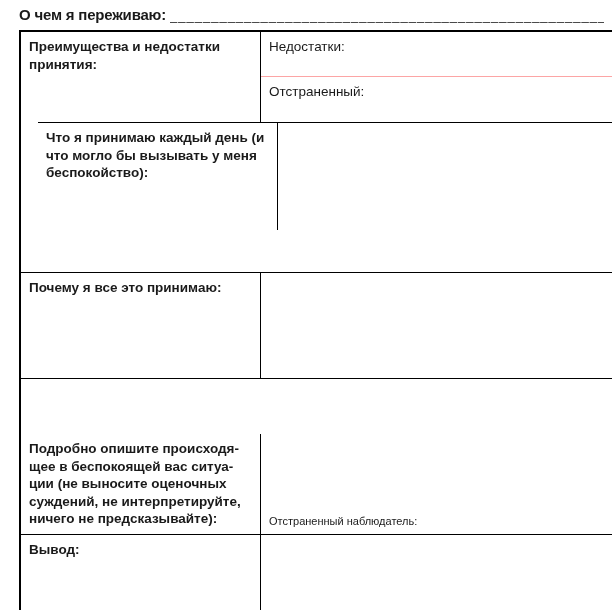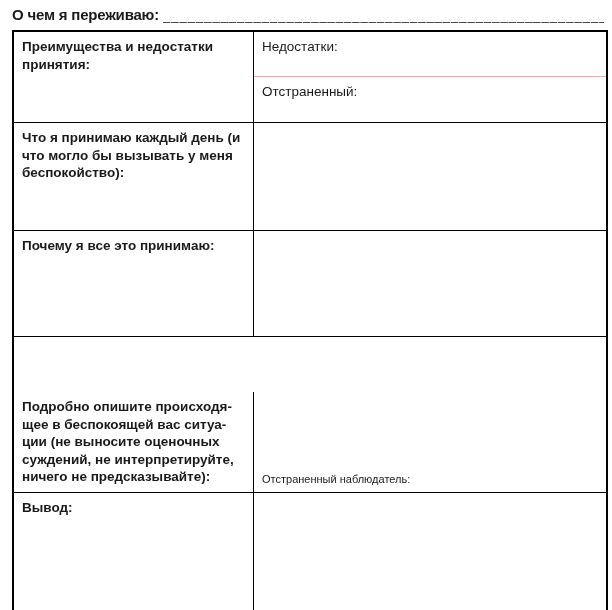--- a/index.html
+++ b/index.html
@@ -6,21 +6,21 @@
   html, body {
     width: 612px;
     background: #ffffff;
     font-family: "Liberation Sans", "DejaVu Sans", sans-serif;
     color: #1a1a1a;
   }
   .page {
     width: 612px;
     height: 610px;
     background: #ffffff;
-    padding: 6px 8px 8px 12px;
+    padding: 6px 8px 8px 19px;
   }
   .title-row {
     display: flex;
     align-items: baseline;
     height: 22px;
     overflow: hidden;
   }
   .title {
     font-size: 15px;
     font-weight: bold;
@@ -72,22 +72,22 @@
     padding: 6px 8px;
     font-size: 13.5px;
     line-height: 1.3;
   }
   .sub-cell.top {
     height: 45px;
     border-bottom: 1px solid #fca5a5;
   }
   .sub-cell.bottom { flex: 1; }
   .row-1 { height: 90px; }
-  .row-2 { height: 108px; }
-  .row-3 { height: 106px; }
+  .row-2 { height: 108px; margin-left: 17px; }
+  .row-3 { height: 106px; margin-top: 42px; }
   .row-4 { height: 156px; align-items: flex-end; }
   .row-5 { height: 136px; }
 </style>
 </head>
 <body>
 
 <div class="page">
 
   <div class="title-row">
     <span class="title">О чем я переживаю:</span>

